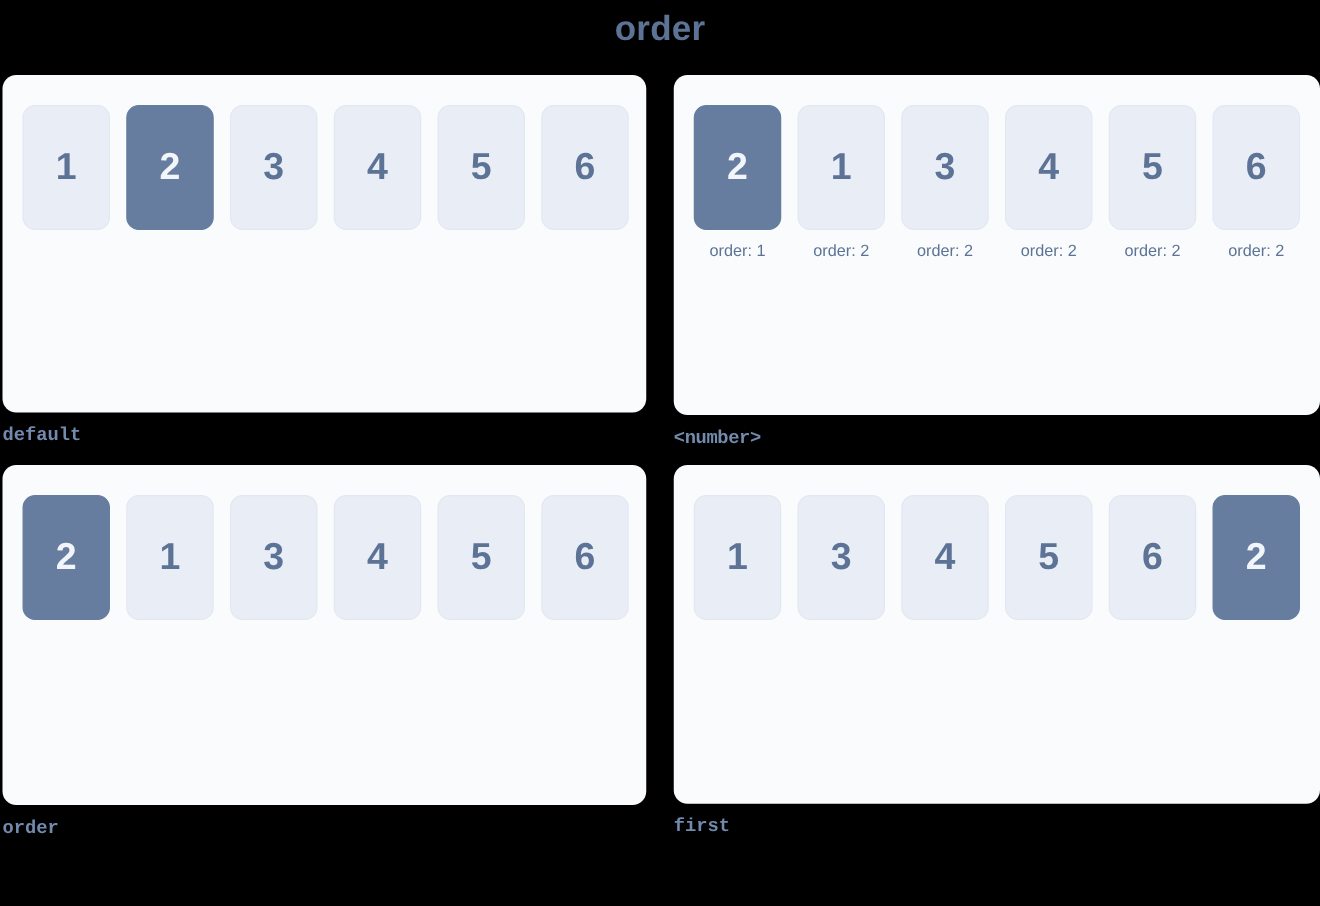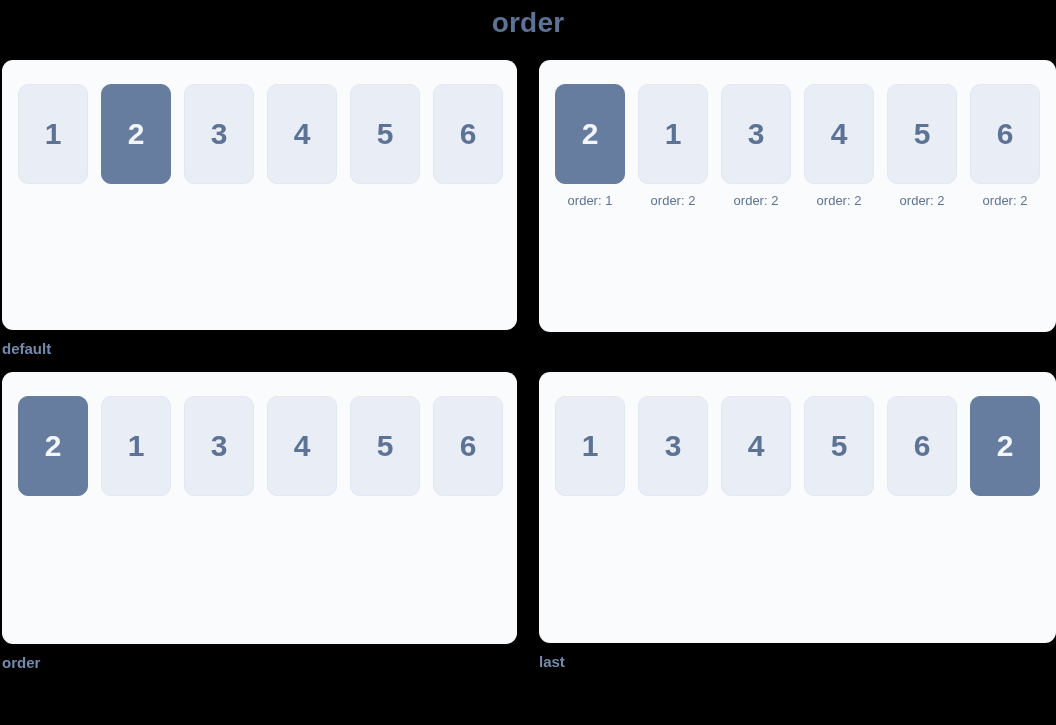--- a/index.html
+++ b/index.html
@@ -102,20 +102,21 @@
     white-space: nowrap;
     line-height: 16px;
   }
 
   .caption {
     margin-top: 10px;
     font-size: 15px;
     font-weight: bold;
     color: #728aad;
     line-height: 18px;
+    font-family: Liberation Mono, monospace;
   }
 
   .caption.mono {
     font-family: "Liberation Mono", "DejaVu Sans Mono", monospace;
     letter-spacing: -0.3px;
   }
 </style>
 </head>
 <body>
 
@@ -172,20 +173,21 @@
             <div class="item-wrap">
               <div class="tile">5</div>
               <div class="order-label">order: 2</div>
             </div>
             <div class="item-wrap">
               <div class="tile">6</div>
               <div class="order-label">order: 2</div>
             </div>
           </div>
         </div>
+        <div class="caption mono">&lt;number&gt;</div>
       </div>
       <div class="demo-cell" style="left: 2px; top: 312px; width: 515px;">
         <div class="panel" style="height: 272px;">
           <div class="panel-row">
             <div class="item-wrap">
               <div class="tile highlight">2</div>
             </div>
             <div class="item-wrap">
               <div class="tile">1</div>
             </div>
@@ -221,17 +223,17 @@
               <div class="tile">5</div>
             </div>
             <div class="item-wrap">
               <div class="tile">6</div>
             </div>
             <div class="item-wrap">
               <div class="tile highlight">2</div>
             </div>
           </div>
         </div>
-        <div class="caption">last</div>
+        <div class="caption">first</div>
       </div>
     </div>
 
 </div>
 
 </body></html>

